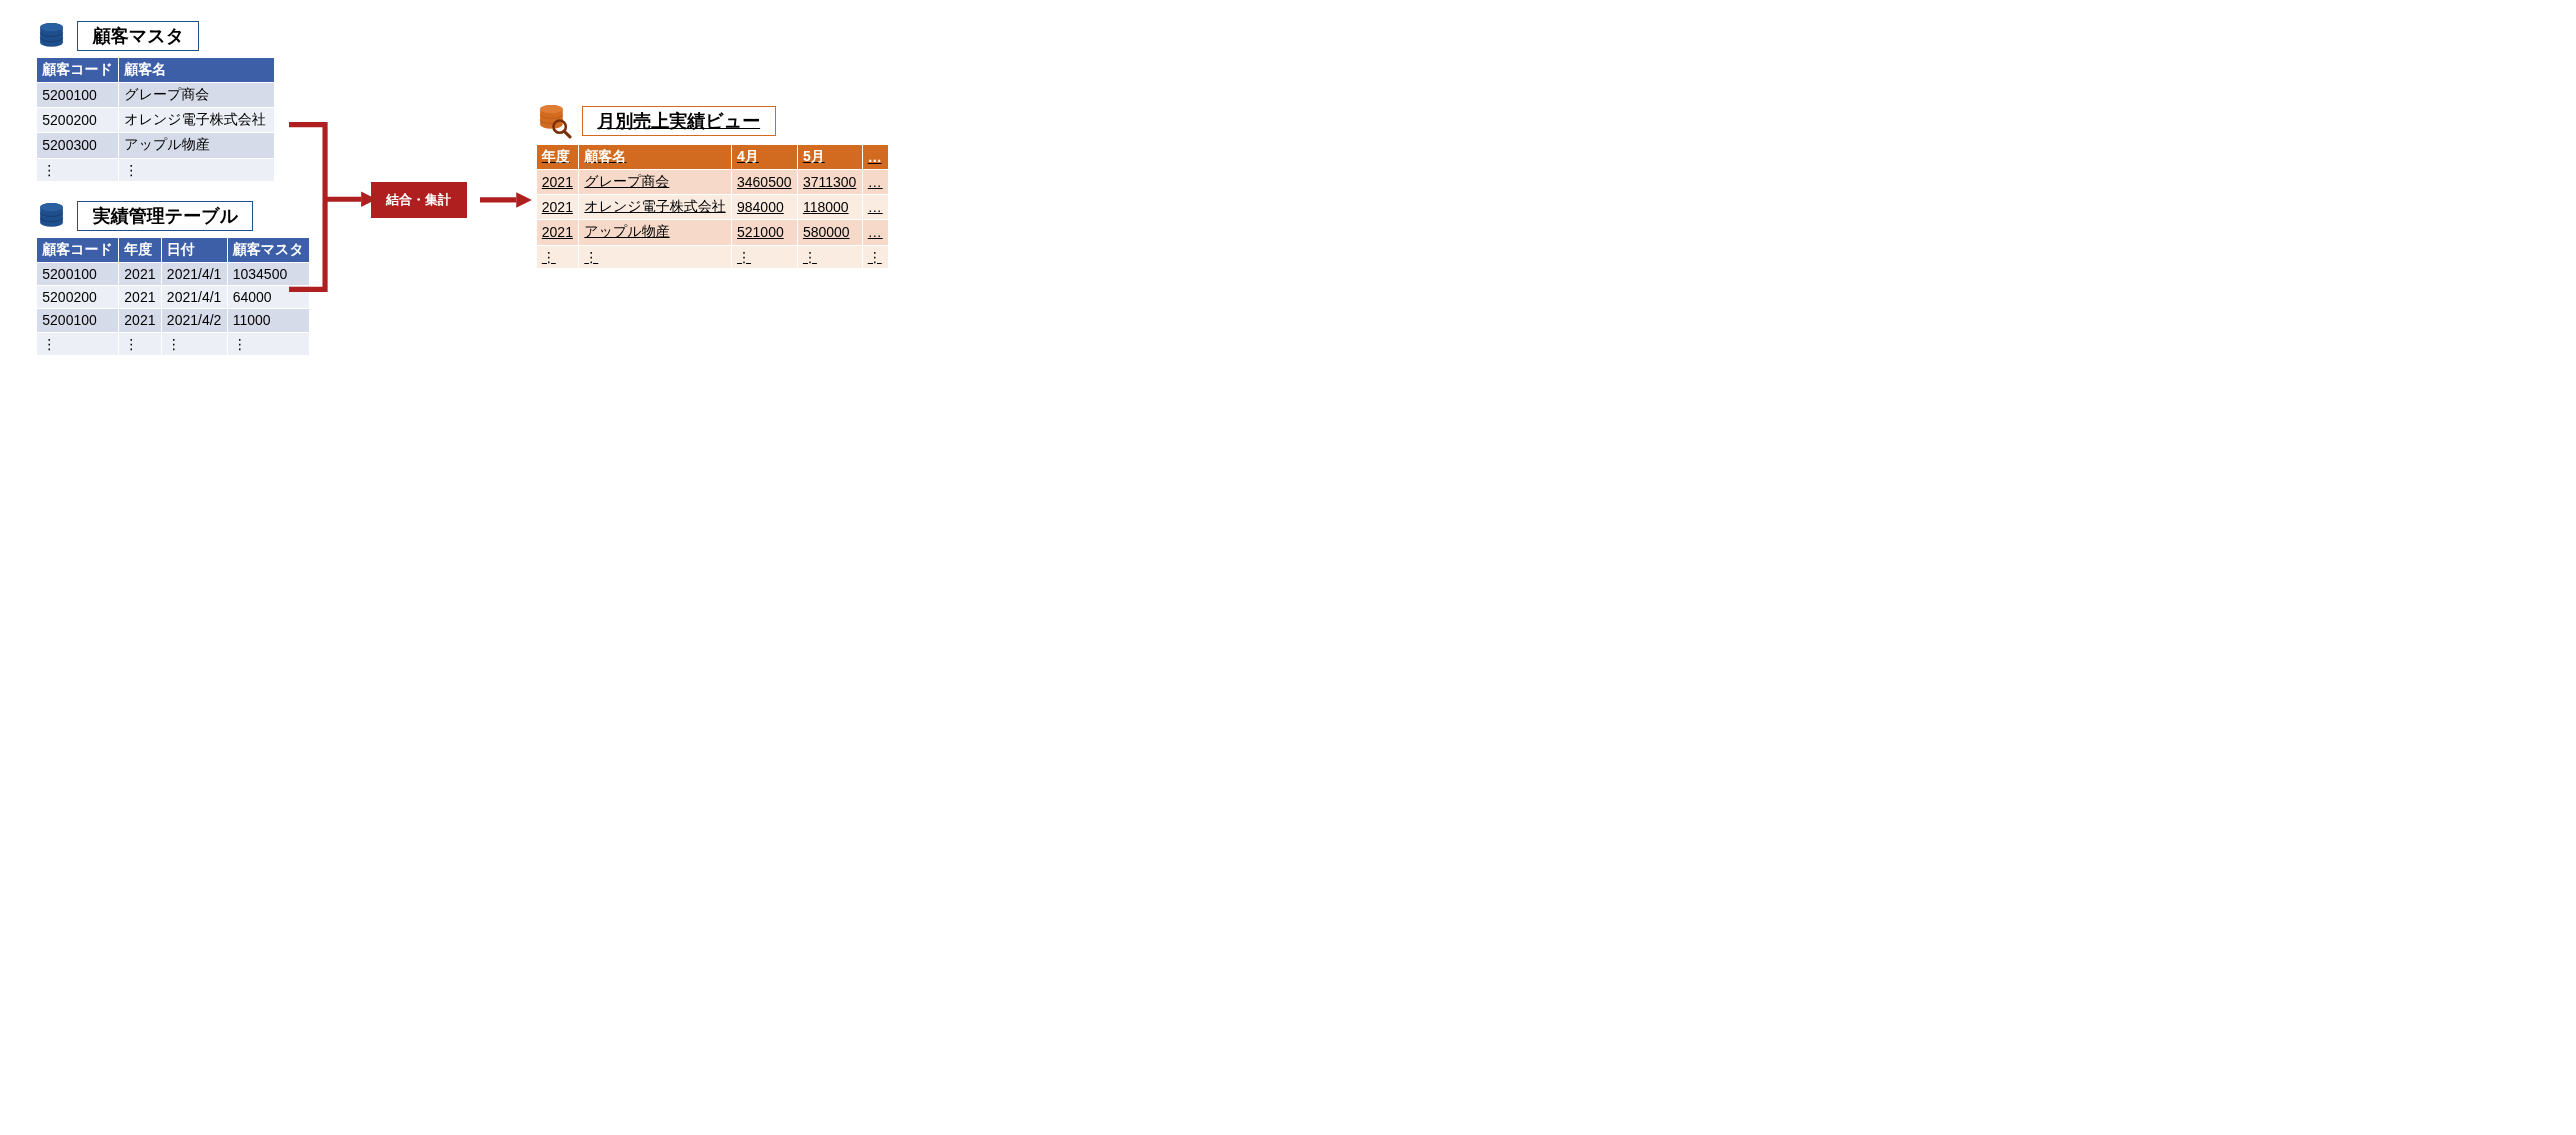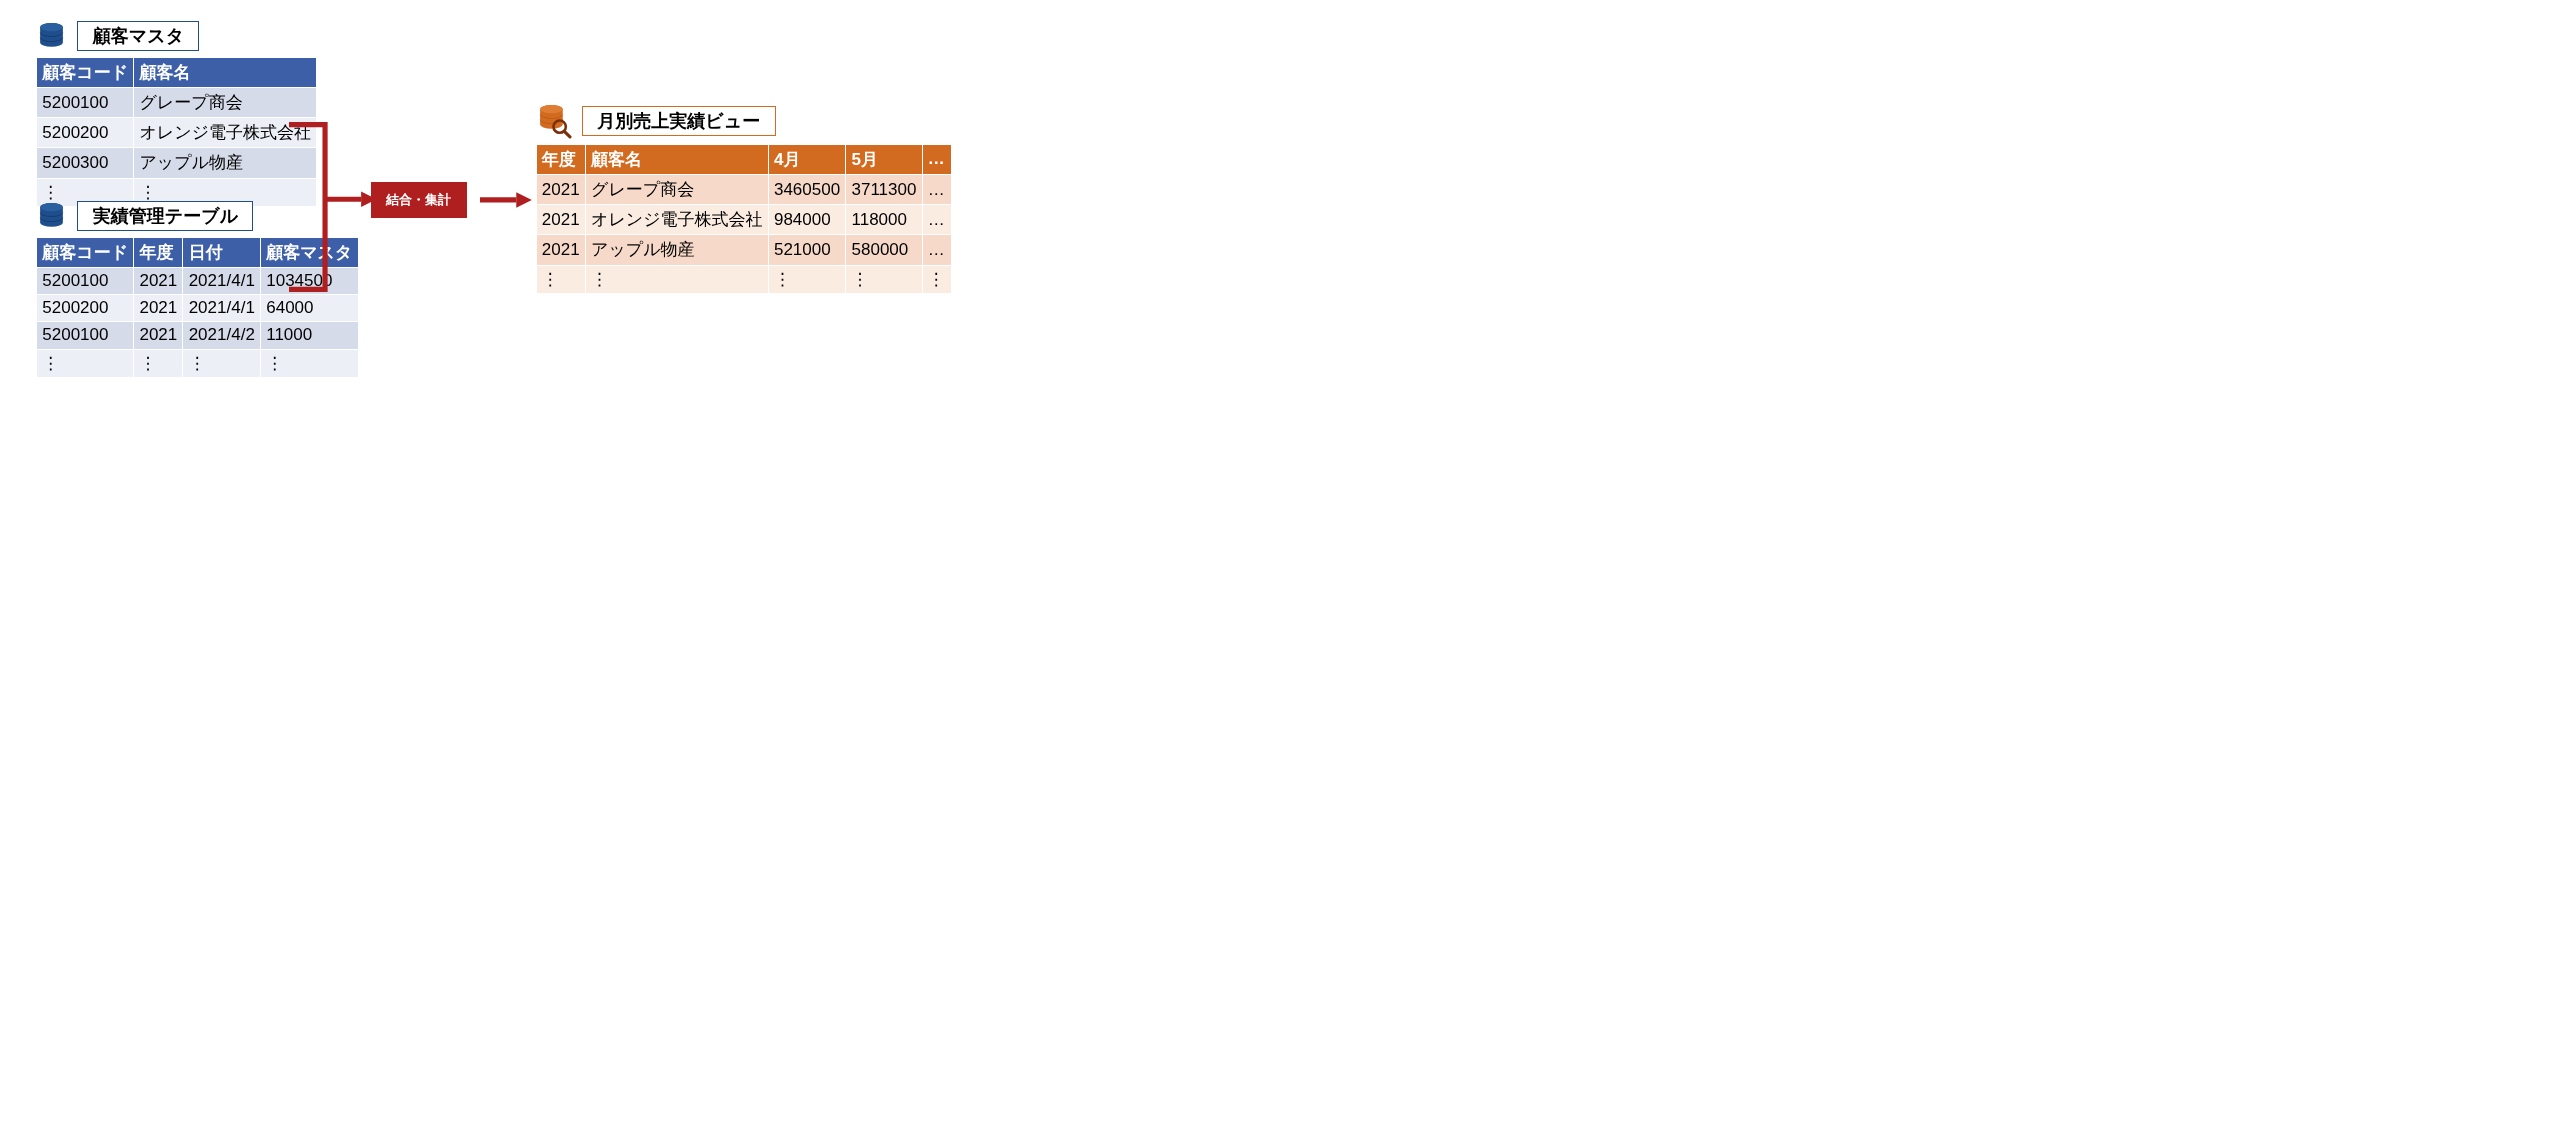--- a/index.html
+++ b/index.html
@@ -25,21 +25,21 @@
   }
   .title-blue { border-color: #1f4e8c; color: #000; }
   .title-orange { border-color: #d26b1f; color: #000; }
   
   .db-icon { display: inline-block; }
   .db-icon svg { display: block; }
   
   table.data {
     border-collapse: collapse;
     background: #fff;
-    font-size: 17px;
+    font-size: 14px;
   }
   table.data th, table.data td {
     border: 1px solid #fff;
     padding: 3.1px 5.2px;
     text-align: left;
     white-space: nowrap;
   }
   table.blue th {
     background: #3d5fa8;
     color: #fff;
@@ -172,21 +172,21 @@
 
   <div class="grp" style="left:350px; top:161px;">
     <span class="merge-box">結合・集計</span>
   </div>
 
   <svg class="grp" style="left:459px; top:167px;" width="57" height="26" viewBox="0 0 110 50">
     <line x1="0" y1="23" x2="70" y2="23" stroke="#b01f1f" stroke-width="10"></line>
     <polygon points="70,8 100,23 70,38" fill="#b01f1f"></polygon>
   </svg>
 
-  <div class="grp" style="left:515px; top:82px;">
+  <div class="grp" style="left:515px; top:82px;text-decoration:underline;">
     <div style="display:flex; align-items:center; gap:10.3px; margin-bottom:5.2px;">
       <span class="db-icon">
         <svg width="36" height="36" viewBox="0 0 70 70">
           <ellipse cx="30" cy="12" rx="22" ry="8" fill="#d26b1f"></ellipse>
           <path d="M8 12 v30 a22 8 0 0 0 44 0 v-30" fill="#d26b1f"></path>
           <ellipse cx="30" cy="12" rx="22" ry="8" fill="#e07d34"></ellipse>
           <path d="M8 22 a22 8 0 0 0 44 0" fill="none" stroke="#a64f10" stroke-width="1"></path>
           <path d="M8 32 a22 8 0 0 0 44 0" fill="none" stroke="#a64f10" stroke-width="1"></path>
           <circle cx="46" cy="46" r="12" fill="none" stroke="#7a2e0a" stroke-width="5"></circle>
           <line x1="55" y1="55" x2="66" y2="66" stroke="#7a2e0a" stroke-width="6" stroke-linecap="round"></line>

